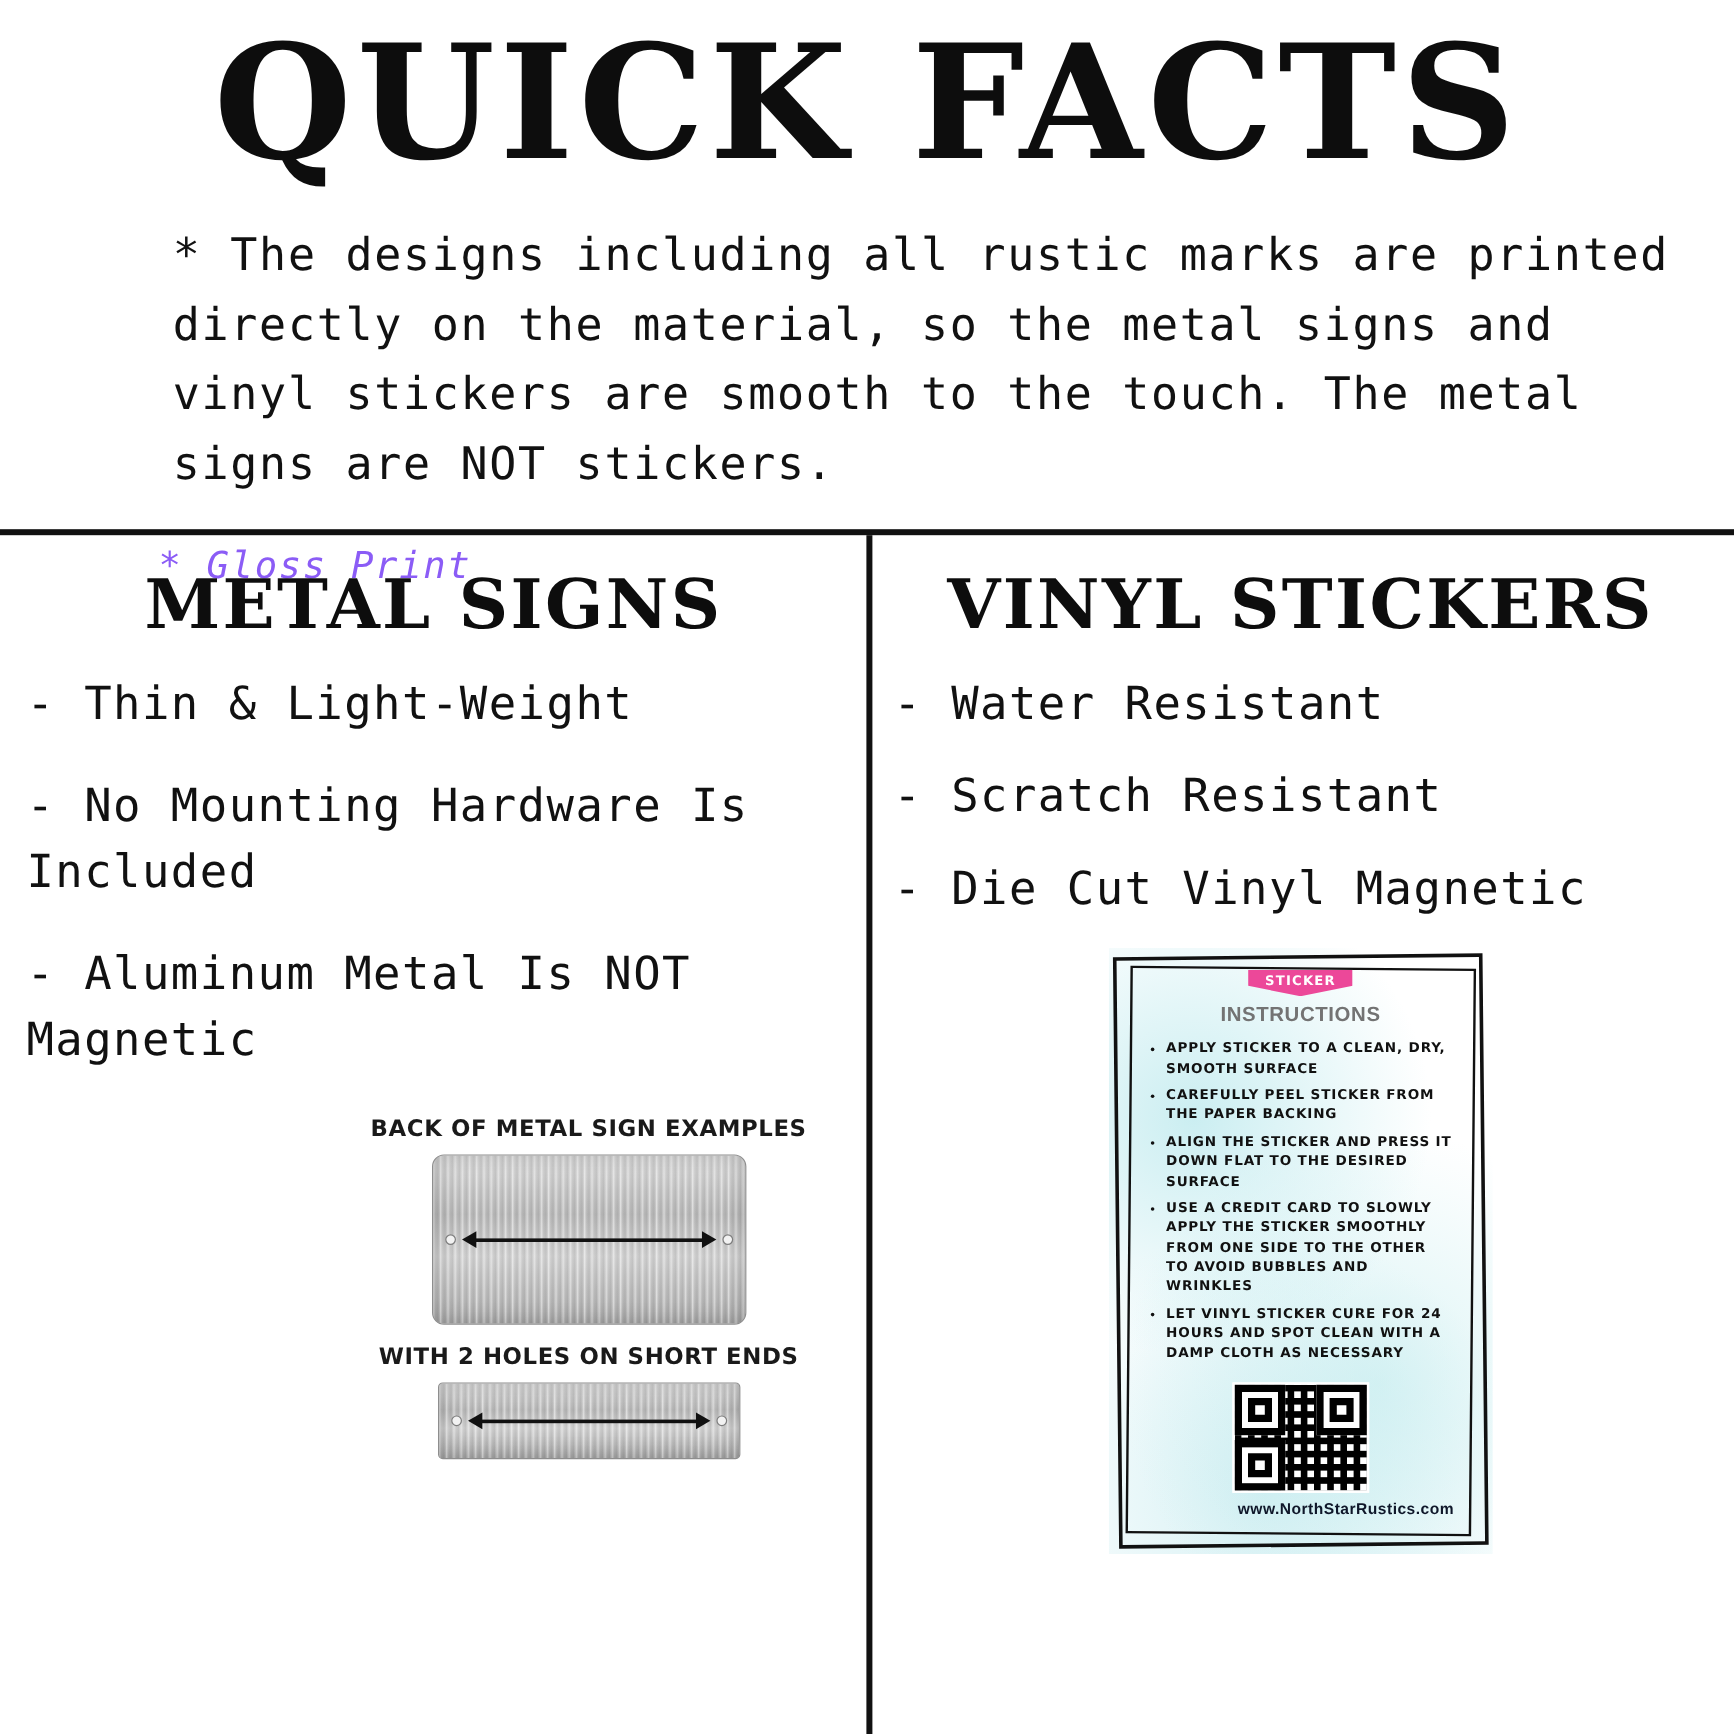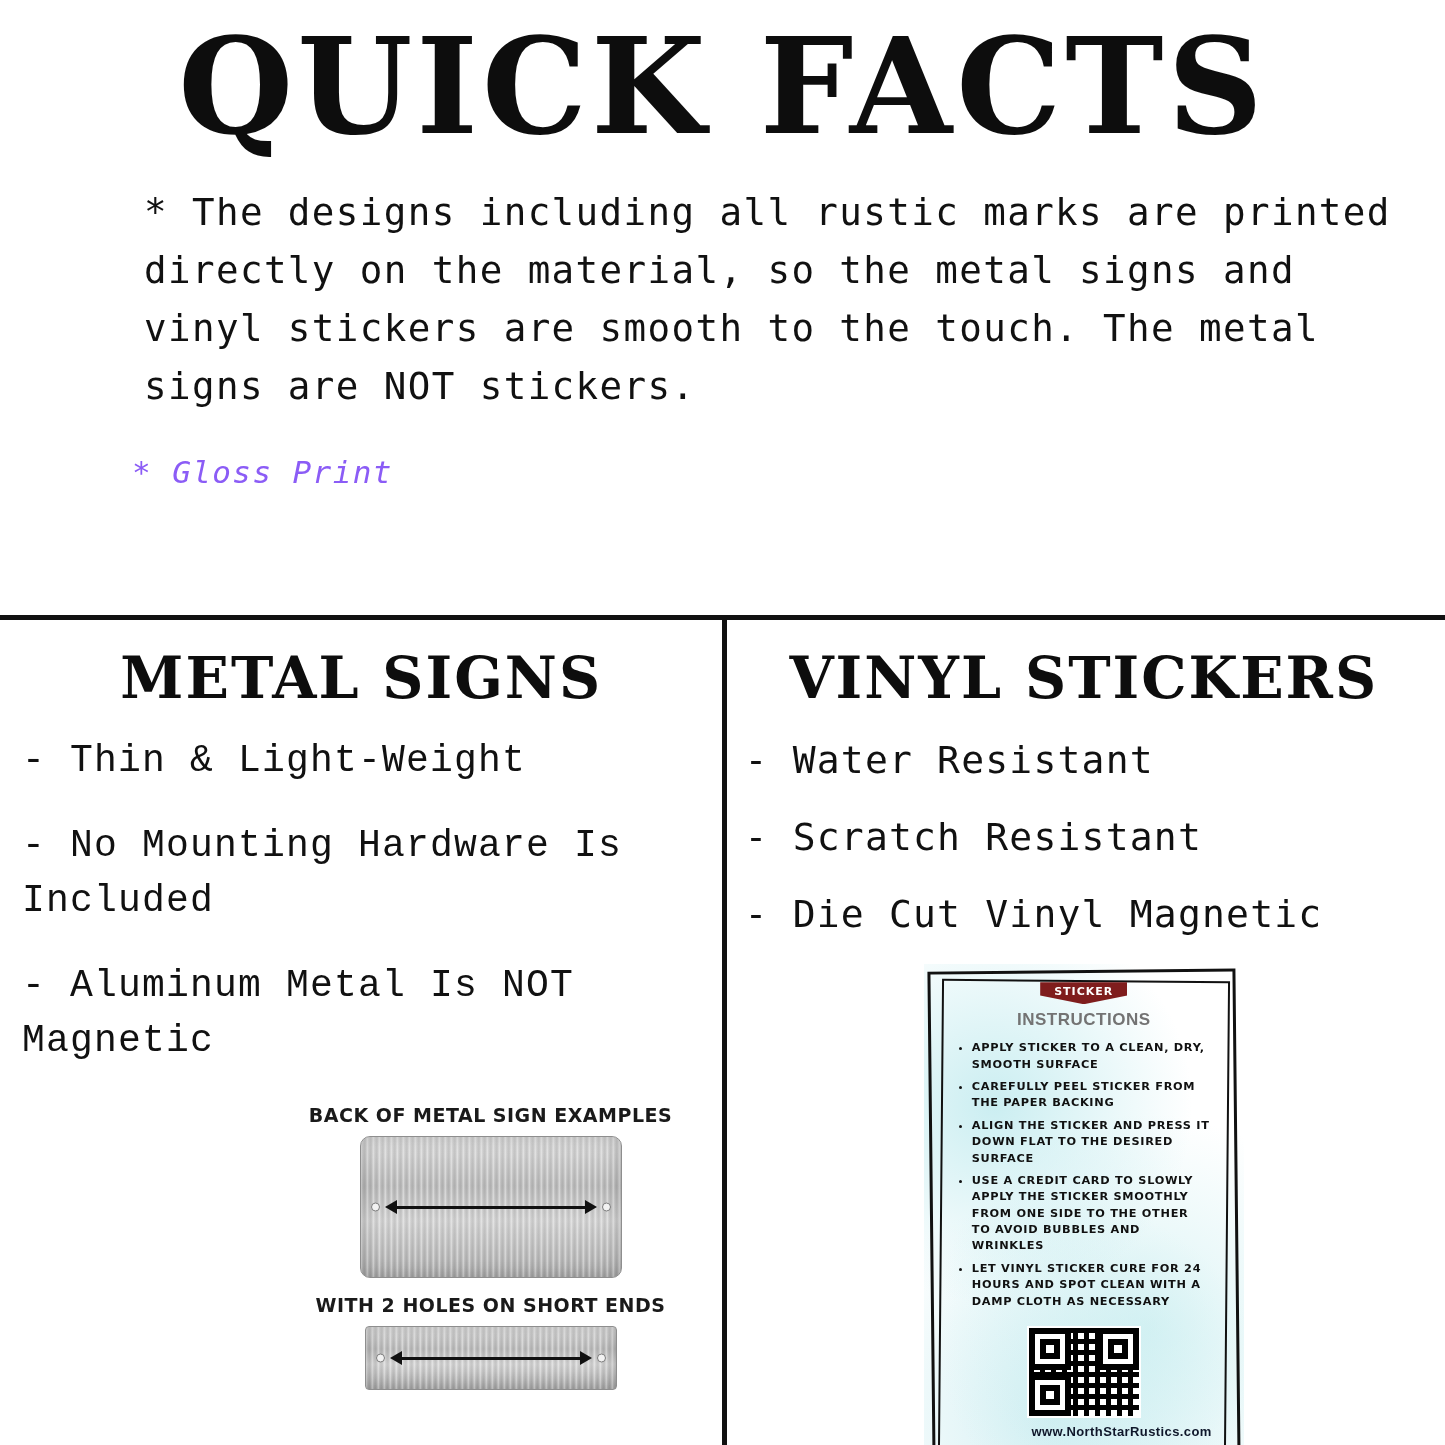--- a/index.html
+++ b/index.html
@@ -23,21 +23,21 @@
     box-sizing: border-box;
     display: flex;
     flex-direction: column;
   }
 
   
   .top-section {
     padding: 18px 36px 10px 36px;
     box-sizing: border-box;
     flex: 0 0 auto;
-    height: 620px;
+    height: 446px;
     position: relative;
   }
 
   .main-title {
     font-family: "DejaVu Serif", serif;
     font-weight: bold;
     font-size: 132px;
     line-height: 1.05;
     letter-spacing: 4px;
     text-align: center;
@@ -107,21 +107,21 @@
     color: #0d0d0d;
   }
 
   .bullet {
     font-size: 38px;
     line-height: 1.45;
     letter-spacing: 1.2px;
     margin: 0 0 26px 0;
     color: #111;
   }
-  .col-left .bullet { margin-bottom: 30px; font-family: Liberation Mono, monospace; }
+  .col-left .bullet { margin-bottom: 30px; }
   .col-right .bullet { margin-bottom: 22px; }
 
   
   .metal-media {
     display: flex;
     margin-top: 18px;
     gap: 8px;
     align-items: flex-end;
     flex-direction: column;
   }
@@ -284,21 +284,21 @@
   .sticker-inner {
     position: relative;
     padding: 14px 22px;
     box-sizing: border-box;
     height: 100%;
     display: flex;
     flex-direction: column;
   }
   .sticker-tab {
     align-self: center;
-    background: #7f1d1d;
+    background: #ec4899;
     color: #fff;
     font-family: "DejaVu Sans", sans-serif;
     font-weight: bold;
     font-size: 11px;
     letter-spacing: 1px;
     padding: 3px 14px 6px 14px;
     margin-top: -6px;
     clip-path: polygon(0 0, 100% 0, 100% 60%, 50% 100%, 0 60%);
   }
   .sticker-title {

